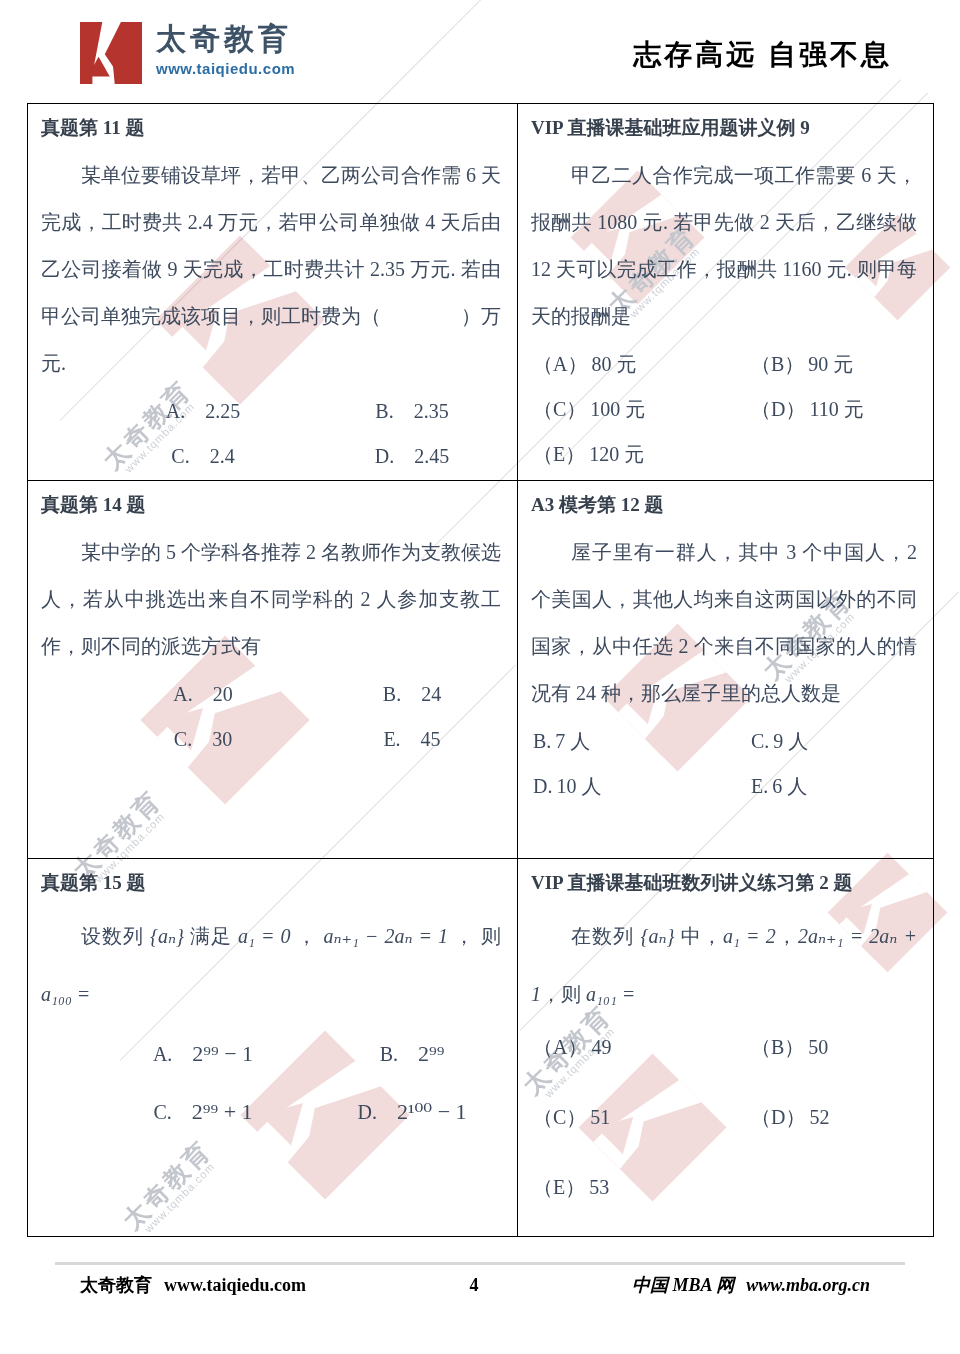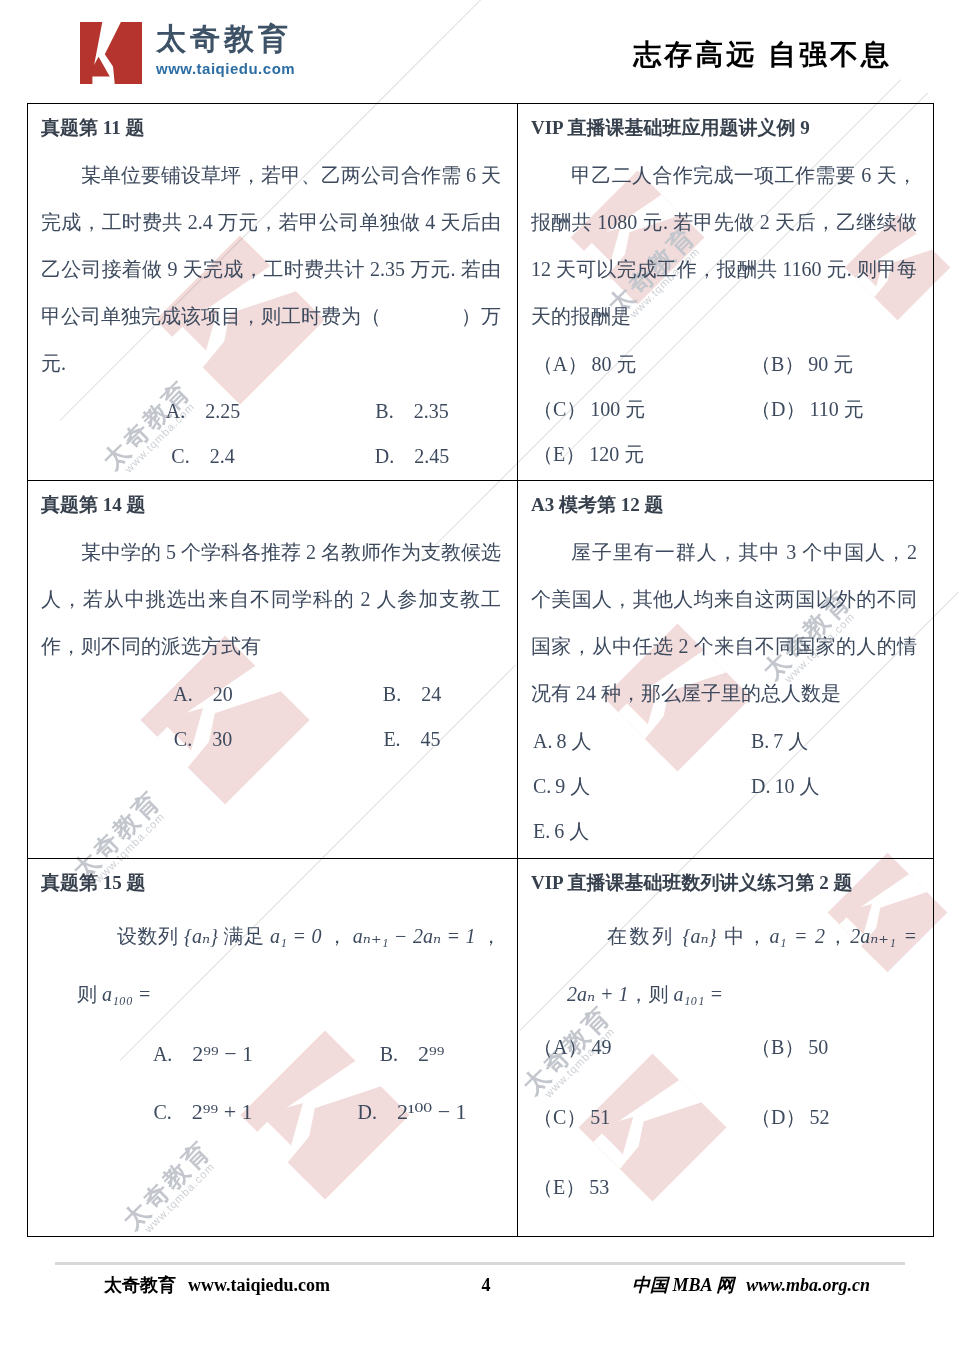--- a/index.html
+++ b/index.html
@@ -39,30 +39,30 @@
   .cell.bB { border-bottom:1.5px solid #000; }
   .q-title { font-size:19px; font-weight:bold; color:#37404d; line-height:30px; }
   .q-body { font-size:20px; text-align:justify; text-indent:2em; line-height:47px; margin-top:9px;
             color:#3d4a5e; }
   .opts { display:grid; margin-top:2px; }
   .c-left  .opts { grid-template-columns:240px 1fr; margin-left:42px;text-align:center; }
   .c-right .opts { grid-template-columns:218px 1fr; margin-left:2px; }
   .opt { font-size:20px; line-height:45px; white-space:nowrap; color:#3d4a5e; }
   .c-left .opt-label { margin-right:20px; }
   .c-right .opt-label { margin-right:4px; }
-  .lh58 .q-body { line-height:58px;margin-left:36px; }
+  .lh58 .q-body { line-height:58px; }
   .opts-58 .opt { line-height:58px; }
   .opts-70 .opt { line-height:45px; margin-bottom:25px; }
   .mi { font-style:italic; }
   .math .opt-text { font-size:22px; }
 
   
   .footer { position:absolute; left:0; top:1262px; width:960px; z-index:2; }
   .footer-rule { margin:0 55px; height:3px; background:#d8d8d8; }
-  .footer-row { display:flex; align-items:baseline; padding:8px 90px 0 104px;
+  .footer-row { display:flex; align-items:baseline; padding:8px 90px 0 80px;
                 font-size:18px; font-weight:bold; color:#000; }
   .footer-left { white-space:nowrap; }
   .footer-page { flex:1; text-align:center; padding-left:10px; }
   .footer-right { white-space:nowrap;font-style:italic; }
   .f-gap { display:inline-block; width:12px; }
 </style>
 </head>
 <body>
 
 <svg width="0" height="0" style="position:absolute">
@@ -183,21 +183,20 @@
           <div class="opt"><span class="opt-label">B.</span><span class="opt-text">24</span></div>
           <div class="opt"><span class="opt-label">C.</span><span class="opt-text">30</span></div>
           <div class="opt"><span class="opt-label">E.</span><span class="opt-text">45</span></div>
         </div>
     </div>
 
     <div class="cell c-right bB">
       <div class="q-title">A3 模考第 12 题</div>
       <div class="q-body">屋子里有一群人，其中 3 个中国人，2 个美国人，其他人均来自这两国以外的不同国家，从中任选 2 个来自不同国家的人的情况有 24 种，那么屋子里的总人数是</div>
       <div class="opts">
-          <div class="opt"><span class="opt-label">A.</span><span class="opt-text">8 人</span></div>
           <div class="opt"><span class="opt-label">B.</span><span class="opt-text">7 人</span></div>
           <div class="opt"><span class="opt-label">C.</span><span class="opt-text">9 人</span></div>
           <div class="opt"><span class="opt-label">D.</span><span class="opt-text">10 人</span></div>
           <div class="opt"><span class="opt-label">E.</span><span class="opt-text">6 人</span></div>
         </div>
     </div>
 
     <div class="cell c-left bR lh58 math opts-58">
       <div class="q-title">真题第 15 题</div>
       <div class="q-body"><span>设数列 </span><span class="mi">{aₙ}</span><span> 满足 </span><span class="mi">a₁ = 0</span><span> ， </span><span class="mi">aₙ₊₁ − 2aₙ = 1</span><span> ， 则 </span><span class="mi">a₁₀₀ =</span></div>

